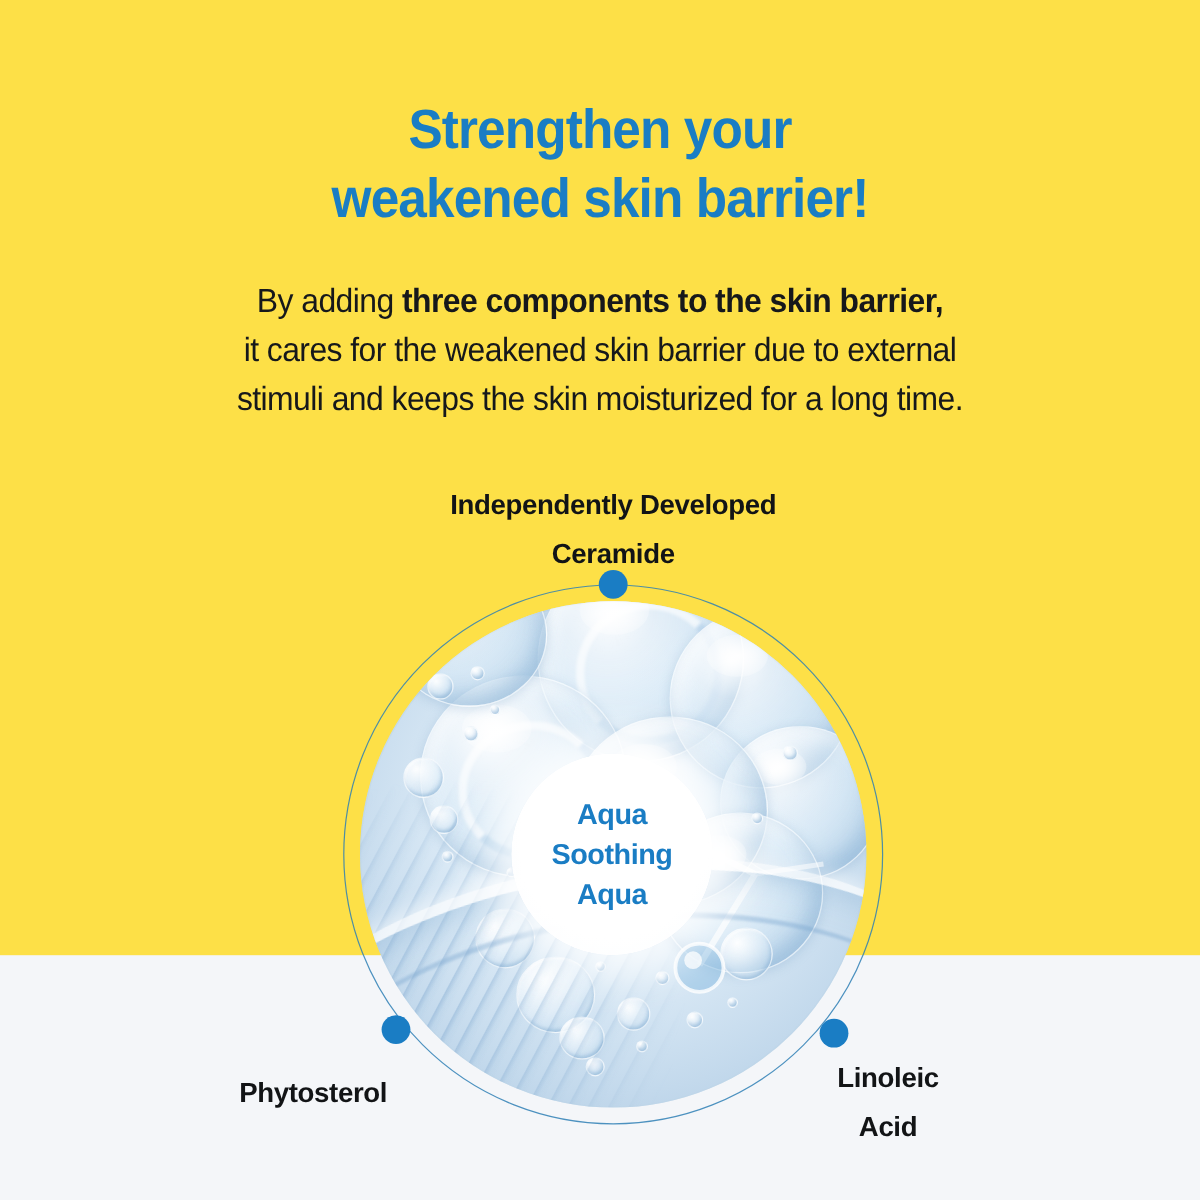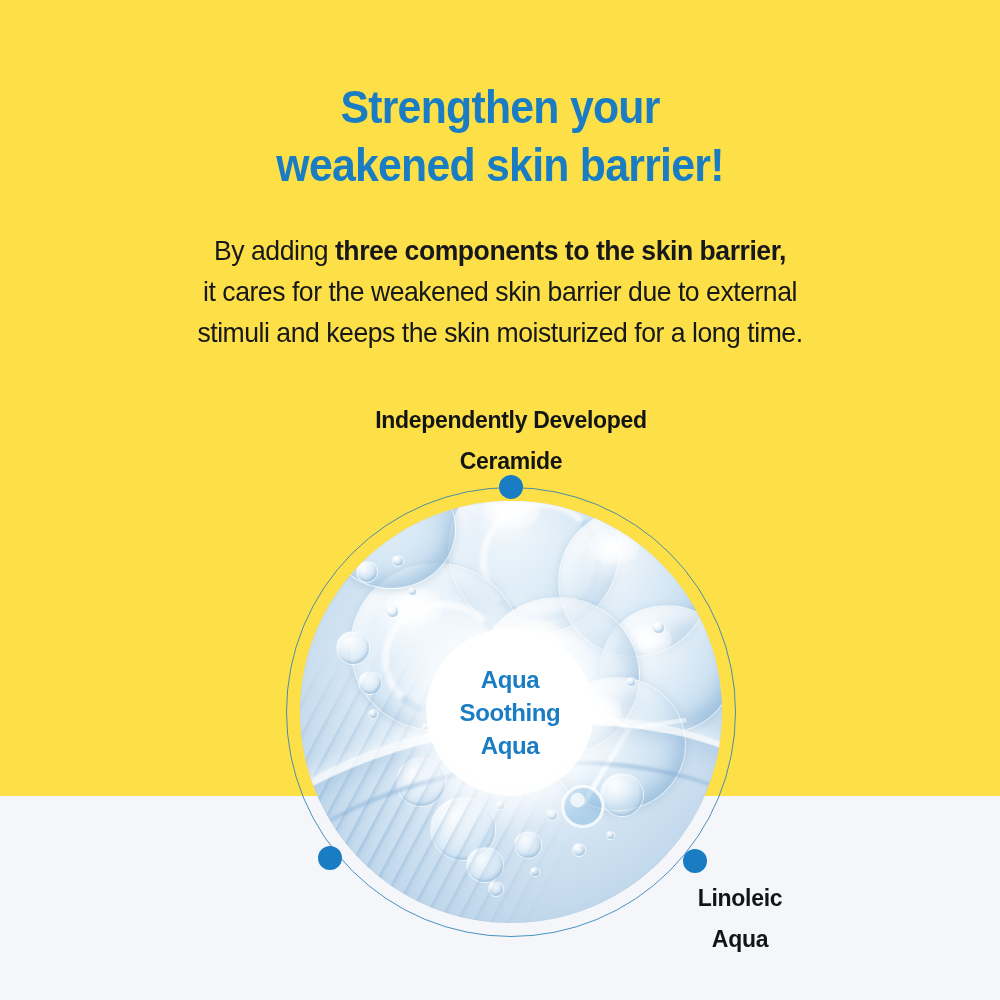--- a/index.html
+++ b/index.html
@@ -276,17 +276,18 @@
       <span class="cline">Soothing</span>
       <span class="cline">Aqua</span>
     </div>
 
     <div class="dot top"></div>
     <div class="dot bl"></div>
     <div class="dot br"></div>
 
     <div class="lbl ceramide">Independently Developed
 Ceramide</div>
+    <div class="lbl phyto">Phytosterol</div>
     <div class="lbl lino">Linoleic
-Aqua</div>
+Acid</div>
 
   </div>
 </div>
 
 </body></html>

